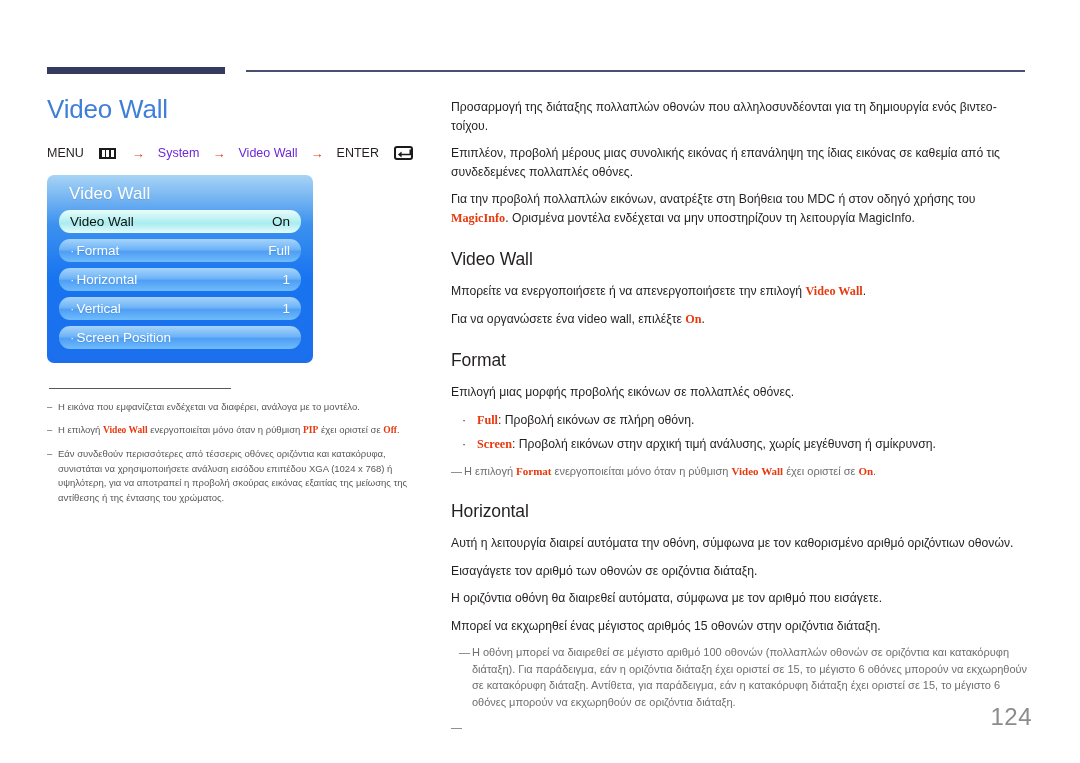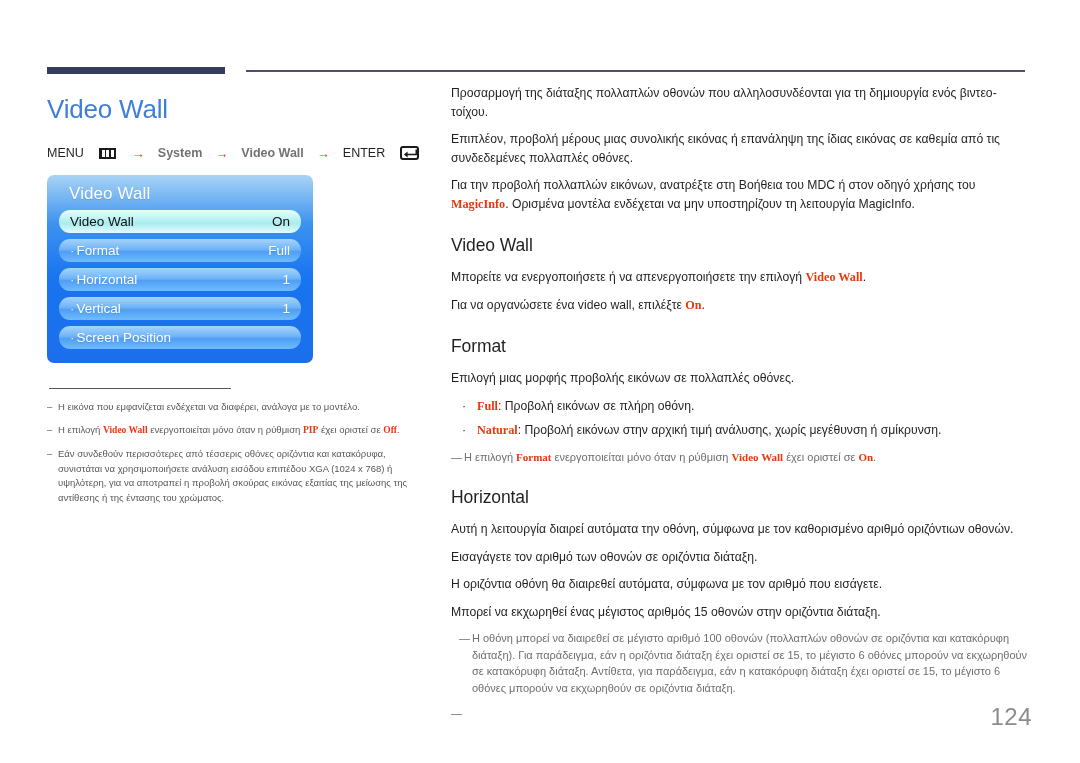--- a/index.html
+++ b/index.html
@@ -40,21 +40,21 @@
   }
   .breadcrumb {
     font-size: 12.5px;
     color: #231f20;
     white-space: nowrap;
     display: flex;
     align-items: center;
     gap: 11px;
     margin-bottom: 14px;
   }
-  .bc-red { color: #737373; font-weight: bold; }
+  .bc-red { color: #6d28d9; font-weight: normal; }
   .bc-arrow { color: #e8380d; font-size: 13px; padding: 0 2px; }
   .icon-menu {
     display: inline-block;
     width: 17px; height: 11px;
     border: 1.5px solid #1a1a1a;
     background: #1a1a1a;
     position: relative;
     margin: 0 3px 0 4px;
     vertical-align: -1px;
   }
@@ -126,21 +126,21 @@
     line-height: 1.55;
     color: #58585a;
     margin-bottom: 9px;
   }
   .fn .dash { width: 11px; flex: 0 0 11px; color: #58585a; }
   .fn .txt { flex: 1; }
   .r { color: #e8380d; font-weight: bold; font-family: Liberation Serif, serif; }
 
   
   .right-col {
-    position: absolute; left: 451px; top: 84px;
+    position: absolute; left: 451px; top: 98px;
     width: 578px;
   }
   .body-p {
     font-size: 12.2px;
     line-height: 1.52;
     color: #231f20;
     margin: 0 0 9px 0;
   }
   .sec-h {
     font-size: 17.5px;
@@ -279,21 +279,21 @@
         <p class="body-p"><span>Μπορείτε να ενεργοποιήσετε ή να απενεργοποιήσετε την επιλογή </span><span class="r">Video Wall</span><span>.</span></p>
         <p class="body-p"><span>Για να οργανώσετε ένα video wall, επιλέξτε </span><span class="r">On</span><span>.</span></p>
         <h2 class="sec-h">Format</h2>
         <p class="body-p"><span>Επιλογή μιας μορφής προβολής εικόνων σε πολλαπλές οθόνες.</span></p>
         <div class="bullet">
           <span class="bdot">·</span>
           <span><span class="r">Full</span><span>: Προβολή εικόνων σε πλήρη οθόνη.</span></span>
         </div>
         <div class="bullet">
           <span class="bdot">·</span>
-          <span><span class="r">Natural</span><span>: Προβολή εικόνων στην αρχική τιμή ανάλυσης, χωρίς μεγέθυνση ή σμίκρυνση.</span></span>
+          <span><span class="r">Screen</span><span>: Προβολή εικόνων στην αρχική τιμή ανάλυσης, χωρίς μεγέθυνση ή σμίκρυνση.</span></span>
         </div>
         <div class="note">
           <span class="ndash">—</span>
           <span><span>Η επιλογή </span><span class="r">Format</span><span> ενεργοποιείται μόνο όταν η ρύθμιση </span><span class="r">Video Wall</span><span> έχει οριστεί σε </span><span class="r">On</span><span>.</span></span>
         </div>
         <h2 class="sec-h">Horizontal</h2>
         <p class="body-p"><span>Αυτή η λειτουργία διαιρεί αυτόματα την οθόνη, σύμφωνα με τον καθορισμένο αριθμό οριζόντιων οθονών.</span></p>
         <p class="body-p"><span>Εισαγάγετε τον αριθμό των οθονών σε οριζόντια διάταξη.</span></p>
         <p class="body-p"><span>Η οριζόντια οθόνη θα διαιρεθεί αυτόματα, σύμφωνα με τον αριθμό που εισάγετε.</span></p>
         <p class="body-p"><span>Μπορεί να εκχωρηθεί ένας μέγιστος αριθμός 15 οθονών στην οριζόντια διάταξη.</span></p>

